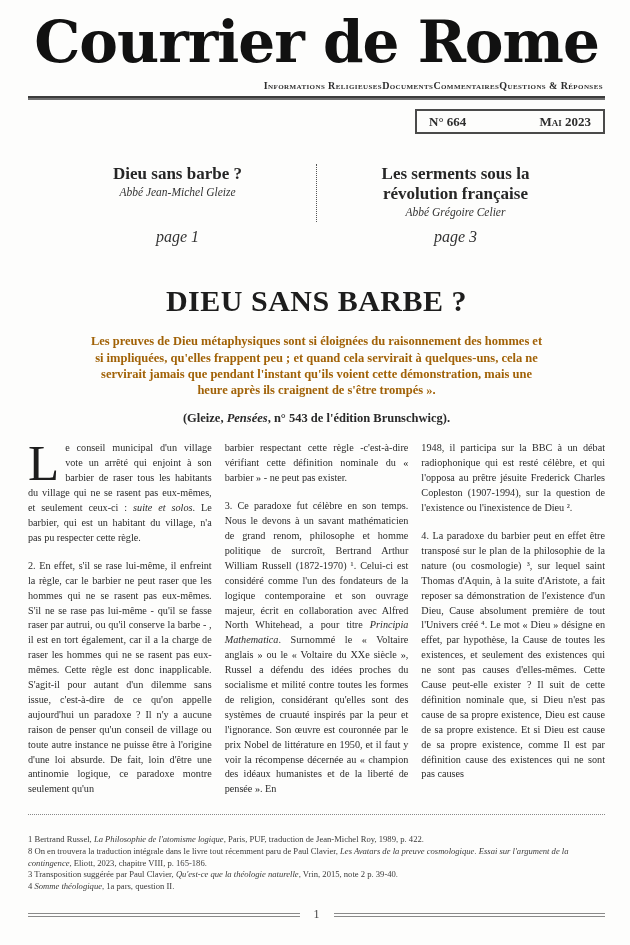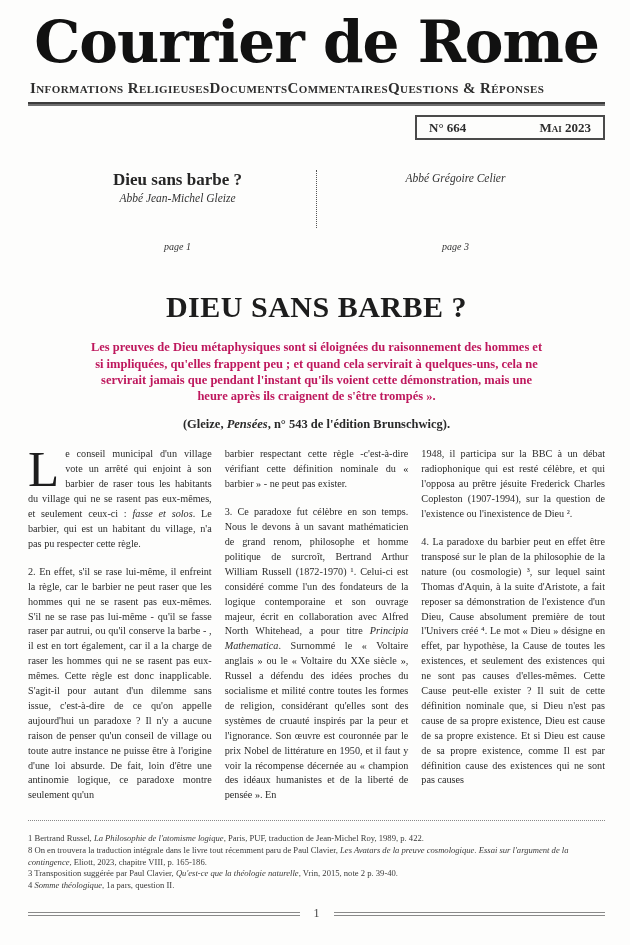--- a/index.html
+++ b/index.html
@@ -10,50 +10,50 @@
     font-family:"Liberation Serif", serif;
     padding:6px 25px 0 28px;
   }
   
   .masthead-title {
     font-family:"DejaVu Serif", serif; font-weight:700;
     font-size:58px; line-height:1.18; letter-spacing:-1px;
     text-align:center; margin:2px 0 0; color:#111;
   }
   .sections {
-    display:flex; justify-content:flex-start; margin:4px 2px 0;
-    font-variant:small-caps; font-weight:700; font-size:15px;
+    display:flex; justify-content:flex-end; margin:4px 2px 0;
+    font-variant:small-caps; font-weight:700; font-size:10px;
     letter-spacing:.4px; color:#2e2e2e;
   }
   .masthead-rule { margin-top:5px; height:3px; border-top:2px solid #3c3c3c; border-bottom:2px solid #707070; }
   .issue-box {
     width:190px; margin:9px 0 0 auto; border:2px solid #4a4a4a;
     padding:3px 12px 2px; display:flex; justify-content:space-between;
     font-variant:small-caps; font-weight:700; font-size:13px; color:#2e2e2e;gap:18px;
   }
   
   .teasers { display:flex; justify-content:center; align-items:flex-start; gap:26px; margin-top:30px; }
   .teaser { width:225px; height:82px; display:flex; flex-direction:column; align-items:center; text-align:center; }
   .teaser-title { font-size:17px; font-weight:700; line-height:1.15; margin:0; }
   .teaser--right .teaser-title { max-width:180px; }
   .teaser-author { font-style:italic; font-size:11.5px; margin-top:2px; color:#333; }
-  .teaser-page { font-style:italic; font-size:10px; margin-top:auto; color:#333; }
+  .teaser-page { font-style:italic; font-size:16px; margin-top:auto; color:#333; }
   .teaser-divider { border-left:1px dotted #555; height:58px; align-self:flex-start; }
   
   .headline { text-align:center; font-size:30px; font-weight:700; letter-spacing:.5px; margin:38px 0 0; color:#1d1d1d; }
-  .quote { width:462px; margin:15px auto 0; text-align:center; font-weight:700; font-size:12.5px; line-height:1.3; color:#be185d; }
+  .quote { width:462px; margin:15px auto 0; text-align:center; font-weight:700; font-size:12.5px; line-height:1.3; color:#a16207; }
   .attribution { text-align:center; font-weight:700; font-size:12.5px; margin:13px 0 0; color:#2a2a2a; }
   
   .columns { display:flex; gap:13px; margin-top:15px; height:373px; overflow:hidden; }
   .col { flex:1; text-align:justify; font-size:10.2px; line-height:14.9px; color:#2b2b2b; }
   .para { margin:0 0 13px; }
   .dropcap { float:left; font-size:51px; line-height:40px; padding:2px 6px 0 0; color:#1d1d1d; }
   
   .fn-rule { border:0; border-top:1px dotted #888; margin:0; }
-  .footnotes { font-size:8.6px; line-height:11.6px; color:#3a3a3a; margin-top:12px; }
+  .footnotes { font-size:8.6px; line-height:11.6px; color:#3a3a3a; margin-top:19px; }
   .footnotes p { margin:0; }
   
   .pagefoot { display:flex; align-items:center; gap:14px; margin-top:15px; }
   .foot-rule { flex:1; height:4px; border-top:1px solid #8a8a8a; border-bottom:1px solid #8a8a8a; }
   .pagenum { font-size:12px; color:#444; }
   i { font-style:italic;text-align:center; }
 </style>
 </head>
 <body>
 
@@ -75,34 +75,35 @@
   </header>
 
   <section class="teasers">
     <div class="teaser teaser--left">
       <h3 class="teaser-title">Dieu sans barbe ?</h3>
       <div class="teaser-author">Abbé Jean-Michel Gleize</div>
       <div class="teaser-page">page 1</div>
     </div>
     <div class="teaser-divider"></div>
     <div class="teaser teaser--right">
+      <h3 class="teaser-title">Les serments sous la révolution française</h3>
       <div class="teaser-author">Abbé Grégoire Celier</div>
       <div class="teaser-page">page 3</div>
     </div>
   </section>
 
   <h2 class="headline">DIEU SANS BARBE ?</h2>
 
   <p class="quote">Les preuves de Dieu métaphysiques sont si éloignées du raisonnement des hommes et si impliquées, qu'elles frappent peu ; et quand cela servirait à quelques-uns, cela ne servirait jamais que pendant l'instant qu'ils voient cette démonstration, mais une heure après ils craignent de s'être trompés ».</p>
 
   <p class="attribution"><span>(Gleize, </span><i>Pensées</i><span>, n° 543 de l'édition Brunschwicg).</span></p>
 
   <section class="columns">
     <div class="col">
-      <p class="para"><span class="dropcap">L</span><span>e conseil municipal d'un village vote un arrêté qui enjoint à son barbier de raser tous les habitants du village qui ne se rasent pas eux-mêmes, et seulement ceux-ci : </span><i>fasse et solos</i><span>. Le barbier, qui est un habitant du village, n'a pas pu respecter cette règle.</span></p>
+      <p class="para"><span class="dropcap">L</span><span>e conseil municipal d'un village vote un arrêté qui enjoint à son barbier de raser tous les habitants du village qui ne se rasent pas eux-mêmes, et seulement ceux-ci : </span><i>suite et solos</i><span>. Le barbier, qui est un habitant du village, n'a pas pu respecter cette règle.</span></p>
       <p class="para">2. En effet, s'il se rase lui-même, il enfreint la règle, car le barbier ne peut raser que les hommes qui ne se rasent pas eux-mêmes. S'il ne se rase pas lui-même - qu'il se fasse raser par autrui, ou qu'il conserve la barbe - , il est en tort également, car il a la charge de raser les hommes qui ne se rasent pas eux-mêmes. Cette règle est donc inapplicable. S'agit-il pour autant d'un dilemme sans issue, c'est-à-dire de ce qu'on appelle aujourd'hui un paradoxe ? Il n'y a aucune raison de penser qu'un conseil de village ou toute autre instance ne puisse être à l'origine d'une loi absurde. De fait, loin d'être une antinomie logique, ce paradoxe montre seulement qu'un</p>
     </div>
     <div class="col">
       <p class="para">barbier respectant cette règle -c'est-à-dire vérifiant cette définition nominale du « barbier » - ne peut pas exister.</p>
       <p class="para"><span>3. Ce paradoxe fut célèbre en son temps. Nous le devons à un savant mathématicien de grand renom, philosophe et homme politique de surcroît, Bertrand Arthur William Russell (1872-1970) ¹. Celui-ci est considéré comme l'un des fondateurs de la logique contemporaine et son ouvrage majeur, écrit en collaboration avec Alfred North Whitehead, a pour titre </span><i>Principia Mathematica</i><span>. Surnommé le « Voltaire anglais » ou le « Voltaire du XXe siècle », Russel a défendu des idées proches du socialisme et milité contre toutes les formes de religion, considérant qu'elles sont des systèmes de cruauté inspirés par la peur et l'ignorance. Son œuvre est couronnée par le prix Nobel de littérature en 1950, et il faut y voir la récompense décernée au « champion des idéaux humanistes et de la liberté de pensée ». En</span></p>
     </div>
     <div class="col">
       <p class="para">1948, il participa sur la BBC à un débat radiophonique qui est resté célèbre, et qui l'opposa au prêtre jésuite Frederick Charles Copleston (1907-1994), sur la question de l'existence ou l'inexistence de Dieu ².</p>
       <p class="para">4. La paradoxe du barbier peut en effet être transposé sur le plan de la philosophie de la nature (ou cosmologie) ³, sur lequel saint Thomas d'Aquin, à la suite d'Aristote, a fait reposer sa démonstration de l'existence d'un Dieu, Cause absolument première de tout l'Univers créé ⁴. Le mot « Dieu » désigne en effet, par hypothèse, la Cause de toutes les existences, et seulement des existences qui ne sont pas causes d'elles-mêmes. Cette Cause peut-elle exister ? Il suit de cette définition nominale que, si Dieu n'est pas cause de sa propre existence, Dieu est cause de sa propre existence. Et si Dieu est cause de sa propre existence, comme Il est par définition cause des existences qui ne sont pas causes</p>
     </div>

